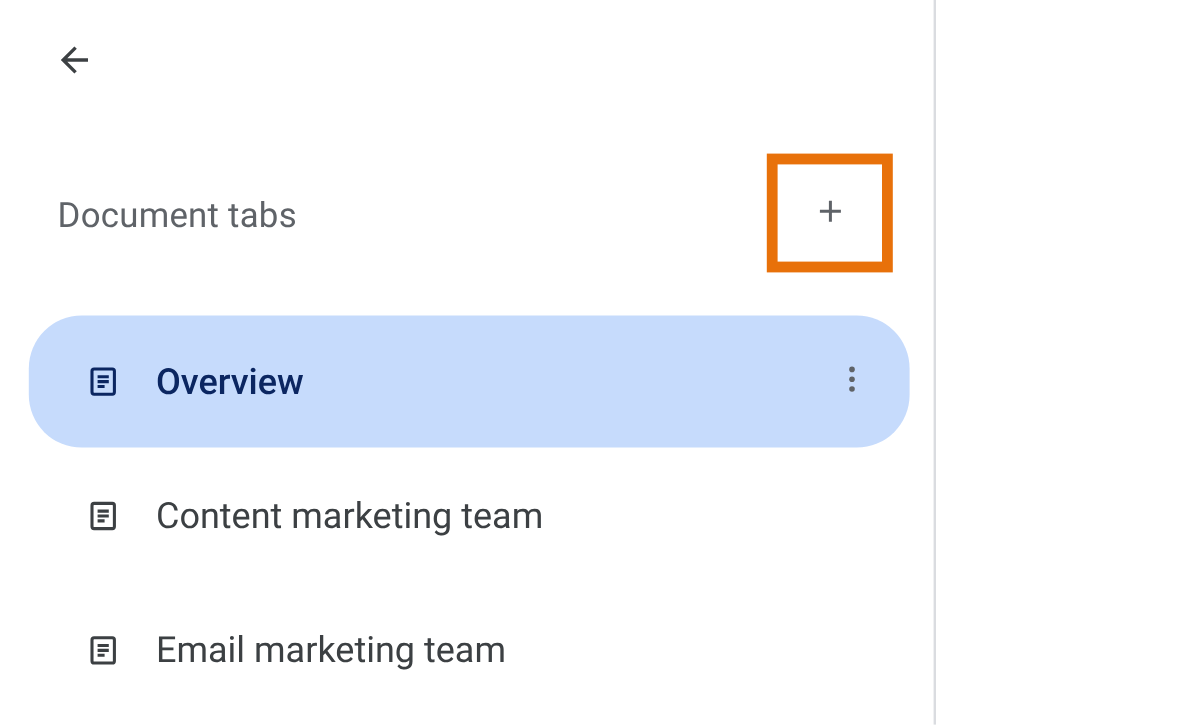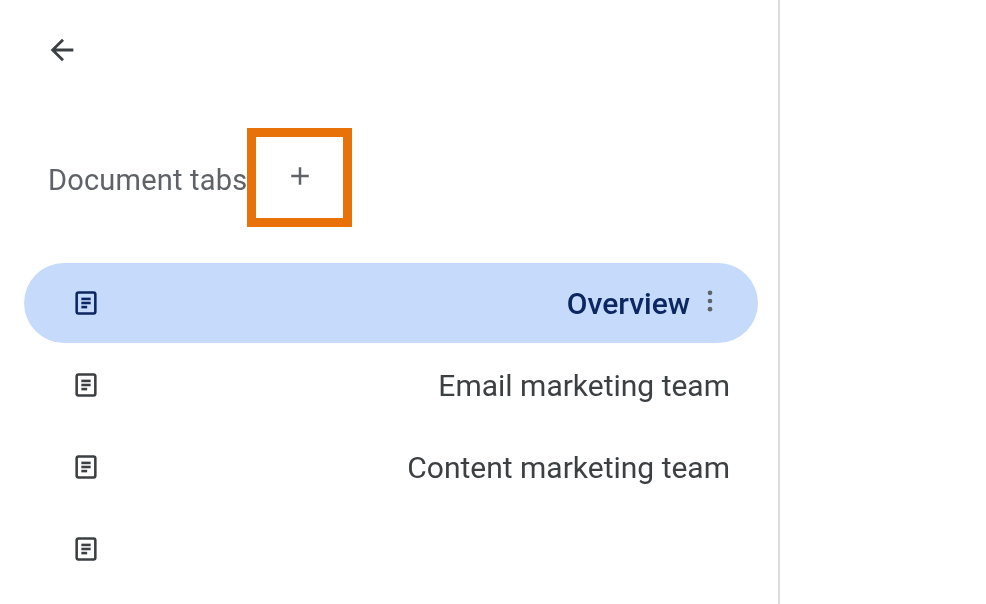--- a/index.html
+++ b/index.html
@@ -32,20 +32,21 @@
       margin-bottom: 56px;
     }
     .back-button svg {
       width: 34px;
       height: 34px;
       fill: #3c4043;
     }
     .header-row {
       display: flex;
       align-items: center;
+      justify-content: space-between;
       padding: 0 20px 0 24px;
       margin-bottom: 36px;
     }
     .section-title {
       font-size: 29px;
       font-weight: 400;
       color: #5f6368;
       letter-spacing: 0.2px;
     }
     .add-button-wrapper {
@@ -73,26 +74,25 @@
       fill: #5f6368;
     }
     .tab-list {
       display: flex;
       flex-direction: column;
       gap: 0;
     }
     .tab-item {
       display: flex;
       align-items: center;
-      height: 80px;
+      height: 110px;
       padding: 0 28px 0 48px;
       border-radius: 44px;
       cursor: pointer;
       margin: 0 0 2px 0;
-      text-align: right;
     }
     .tab-item.selected {
       background: #c6dbfc;
     }
     .tab-icon {
       width: 28px;
       height: 28px;
       margin-right: 30px;
       flex-shrink: 0;
     }
@@ -179,33 +179,33 @@
 
     <div class="tab-item">
       <span class="tab-icon">
         <svg viewBox="0 0 24 24" fill="none">
           <rect x="4" y="3" width="16" height="18" rx="1.5" stroke="#3c4043" stroke-width="2.2"></rect>
           <line x1="8" y1="8.5" x2="16" y2="8.5" stroke="#3c4043" stroke-width="2.2"></line>
           <line x1="8" y1="12" x2="16" y2="12" stroke="#3c4043" stroke-width="2.2"></line>
           <line x1="8" y1="15.5" x2="13" y2="15.5" stroke="#3c4043" stroke-width="2.2"></line>
         </svg>
       </span>
-      <span class="tab-label">Email marketing team</span>
+      <span class="tab-label">Content marketing team</span>
     </div>
 
     <div class="tab-item">
       <span class="tab-icon">
         <svg viewBox="0 0 24 24" fill="none">
           <rect x="4" y="3" width="16" height="18" rx="1.5" stroke="#3c4043" stroke-width="2.2"></rect>
           <line x1="8" y1="8.5" x2="16" y2="8.5" stroke="#3c4043" stroke-width="2.2"></line>
           <line x1="8" y1="12" x2="16" y2="12" stroke="#3c4043" stroke-width="2.2"></line>
           <line x1="8" y1="15.5" x2="13" y2="15.5" stroke="#3c4043" stroke-width="2.2"></line>
         </svg>
       </span>
-      <span class="tab-label">Content marketing team</span>
+      <span class="tab-label">Email marketing team</span>
     </div>
 
     <div class="tab-item">
       <span class="tab-icon">
         <svg viewBox="0 0 24 24" fill="none">
           <rect x="4" y="3" width="16" height="18" rx="1.5" stroke="#3c4043" stroke-width="2.2"></rect>
           <line x1="8" y1="8.5" x2="16" y2="8.5" stroke="#3c4043" stroke-width="2.2"></line>
           <line x1="8" y1="12" x2="16" y2="12" stroke="#3c4043" stroke-width="2.2"></line>
           <line x1="8" y1="15.5" x2="13" y2="15.5" stroke="#3c4043" stroke-width="2.2"></line>
         </svg>

